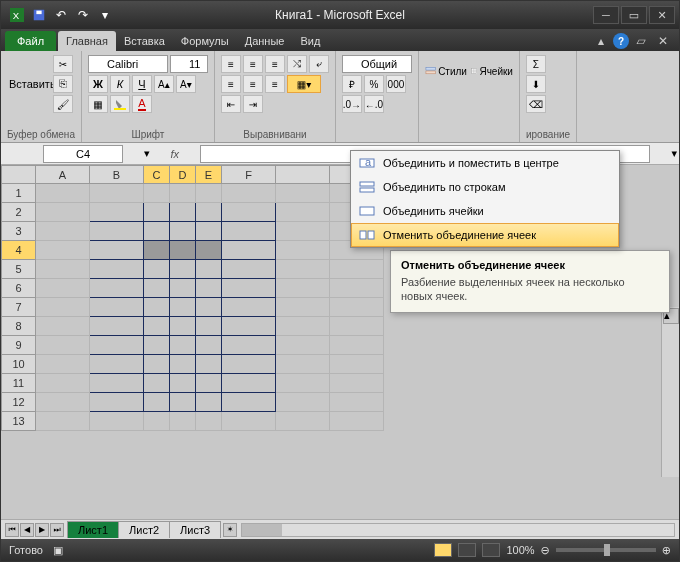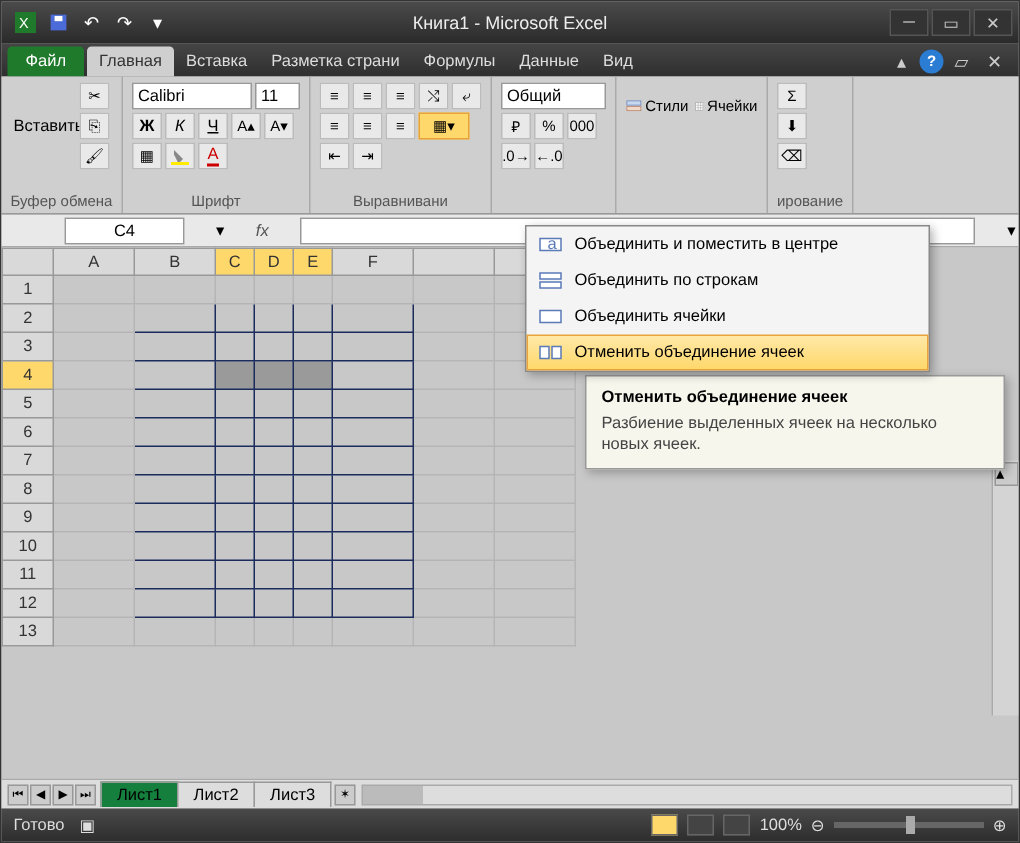--- a/index.html
+++ b/index.html
@@ -19,21 +19,21 @@
 .tabs-right { margin-left: auto; display: flex; gap: 2px; padding-right: 6px; align-items: center; }
 .help-btn { width: 16px; height: 16px; background: #2b7cd3; border-radius: 8px; color: #fff; display: flex; align-items: center; justify-content: center; font-size: 10px; font-weight: bold; }
 .ribbon { height: 92px; background: #cfcfcf; border-bottom: 1px solid #999; display: flex; position: relative; }
 .group { border-right: 1px solid #aaa; padding: 4px 6px 2px 6px; display: flex; flex-direction: column; justify-content: space-between; }
 .group-label { font-size: 10px; color: #555; text-align: center; padding-top: 2px; }
 .group-body { display: flex; gap: 4px; }
 .big-btn { width: 42px; display: flex; flex-direction: row; align-items: center; gap: 2px; }
 .big-icon { width: 32px; height: 32px; }
 .stack { display: flex; flex-direction: column; gap: 2px; }
 .row { display: flex; gap: 2px; align-items: center; }
-.combo { border: 1px solid #999; background: #fff; height: 18px; display: flex; align-items: center; padding: 0 3px; font-size: 11px; }
+.combo { border: 1px solid #999; background: #fff; height: 18px; display: flex; align-items: center; padding: 0 18px; font-size: 11px; }
 .sbtn { width: 20px; height: 18px; border: 1px solid #bbb; background: #e9e9e9; display: flex; align-items: center; justify-content: center; font-size: 10px; }
 .sbtn svg { width: 12px; height: 12px; }
 .sbtn.wide { width: 34px; }
 .sbtn.active { background: #ffd86b; border-color: #e8a33d; }
 .namebox-bar { height: 22px; background: #e9e9e9; border-bottom: 1px solid #aaa; display: flex; align-items: center; padding: 0 2px; gap: 21px; }
 .namebox { width: 80px; height: 18px; border: 1px solid #999; background: #fff; padding: 0 4px; display: flex; align-items: center; justify-content: center; font-size: 11px; margin-left: 40px; }
 .fx { font-style: italic; color: #555; }
 .formula-input { flex: 1; height: 18px; border: 1px solid #999; background: #fff; }
 .grid-area { flex: 1; position: relative; background: #c8c8c8; overflow: hidden; }
 table.sheet { border-collapse: collapse; position: absolute; left: 0; top: 0; }
@@ -97,21 +97,20 @@
       <div class="win-btn">─</div>
       <div class="win-btn">▭</div>
       <div class="win-btn">✕</div>
     </div>
   </div>
 
   <div class="tabs">
     <div class="tab-file">Файл</div>
     <div class="tab active">Главная</div>
     <div class="tab">Вставка</div>
-    <div class="tab">Разметка страни</div>
     <div class="tab">Формулы</div>
     <div class="tab">Данные</div>
     <div class="tab">Вид</div>
     <div class="tabs-right">
       <div class="qat-btn" style="color:#ccc">▴</div>
       <div class="help-btn">?</div>
       <div class="qat-btn" style="color:#ccc">▱</div>
       <div class="qat-btn" style="color:#ccc">✕</div>
     </div>
   </div>

